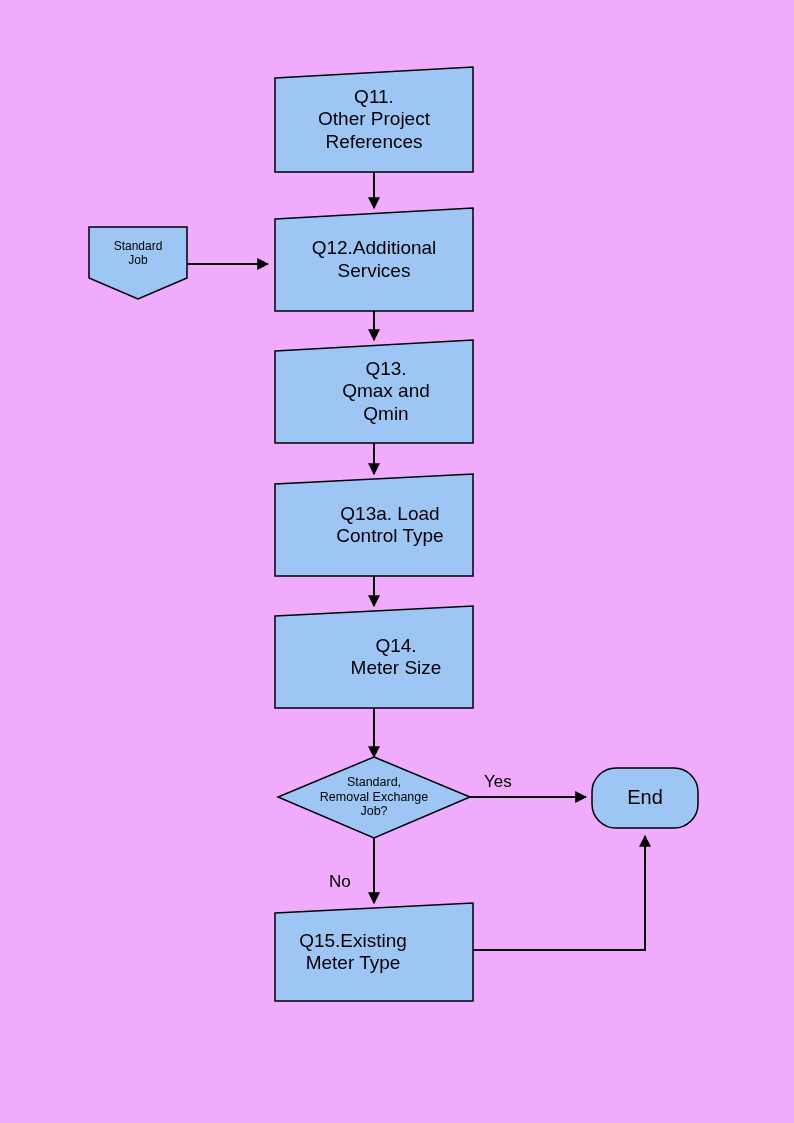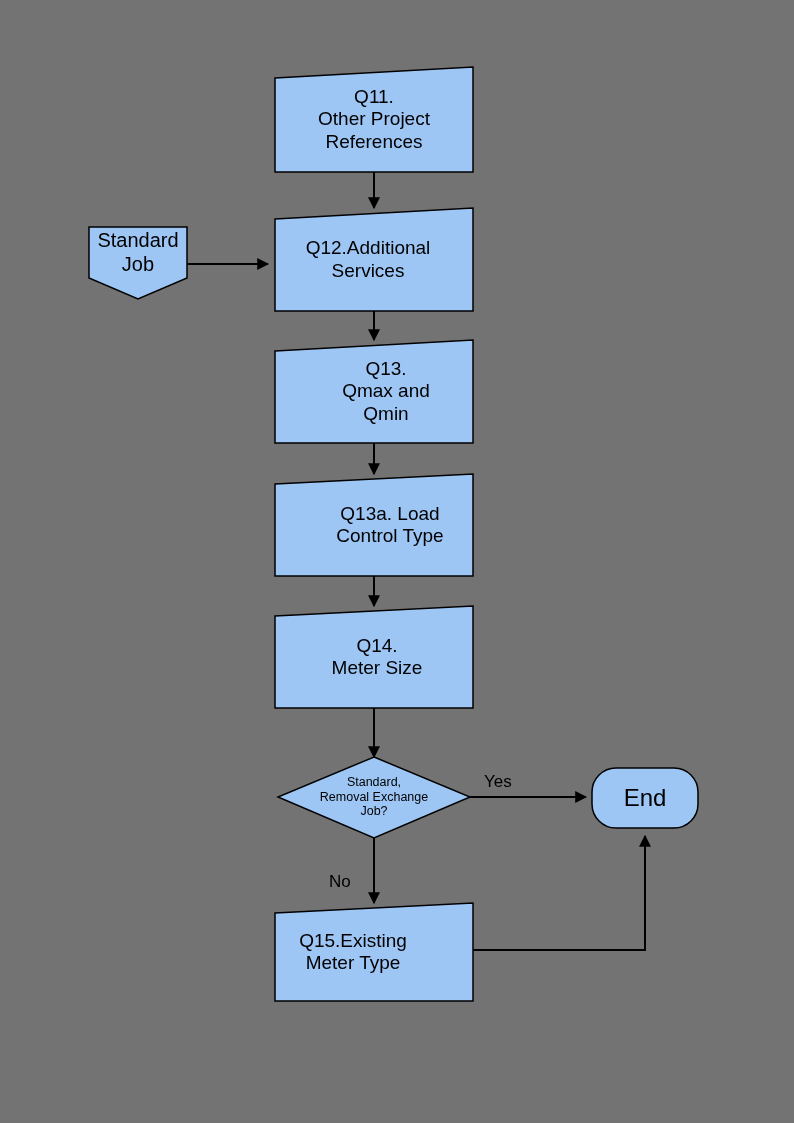--- a/index.html
+++ b/index.html
@@ -7,21 +7,21 @@
     padding: 0;
     background: #ffffff;
   }
   body {
     font-family: "Liberation Sans", sans-serif;
   }
   #canvas {
     position: relative;
     width: 794px;
     height: 1123px;
-    background: #737373;
+    background: #f0abfc;
     overflow: hidden;
   }
   .node {
     position: absolute;
     box-sizing: border-box;
     display: flex;
     align-items: center;
     justify-content: center;
     text-align: center;
     color: #000000;
@@ -51,25 +51,25 @@
     color: #000000;
     white-space: pre;
   }
   .data-text {
     font-size: 19px;
   }
   .decision-text {
     font-size: 12.5px;
   }
   .term-text {
-    font-size: 24px;
+    font-size: 20px;
     align-items: center;
   }
   .prep-text {
-    font-size: 20px;
+    font-size: 12px;
   }
 </style>
 </head>
 <body>
 
 <div id="canvas">
 
   <svg class="shape" width="794" height="1123">
     <defs>
       <marker id="arrow" viewBox="0 0 10 10" refX="9" refY="5" markerWidth="6" markerHeight="6" orient="auto-start-reverse">
@@ -120,37 +120,37 @@
       <span class="label">Q11.
 Other Project
 References</span>
     </div>
 
     <div class="node prep-text" style="left:89px; top:222px; width:98px; height:62px;">
       <span class="label">Standard
 Job</span>
     </div>
 
-    <div class="node data-text" style="left:269px; top:208px; width:198px; height:103px;">
+    <div class="node data-text" style="left:275px; top:208px; width:198px; height:103px;">
       <span class="label">Q12.Additional
 Services</span>
     </div>
 
     <div class="node data-text" style="left:275px; top:340px; width:222px; height:103px;">
       <span class="label">Q13.
 Qmax and
 Qmin</span>
     </div>
 
     <div class="node data-text" style="left:275px; top:474px; width:198px; height:102px;padding-left:32px;">
       <span class="label">Q13a. Load
 Control Type</span>
     </div>
 
-    <div class="node data-text" style="left:272px; top:606px; width:198px; height:102px;padding-left:12px;">
+    <div class="node data-text" style="left:291px; top:606px; width:198px; height:102px;padding-left:12px;">
       <span class="label">Q14.
 Meter Size</span>
     </div>
 
     <div class="node decision-text" style="left:288px; top:762px; width:172px; height:70px;text-align:center;">
       <span class="label">Standard,
 Removal Exchange
 Job?</span>
     </div>
 

